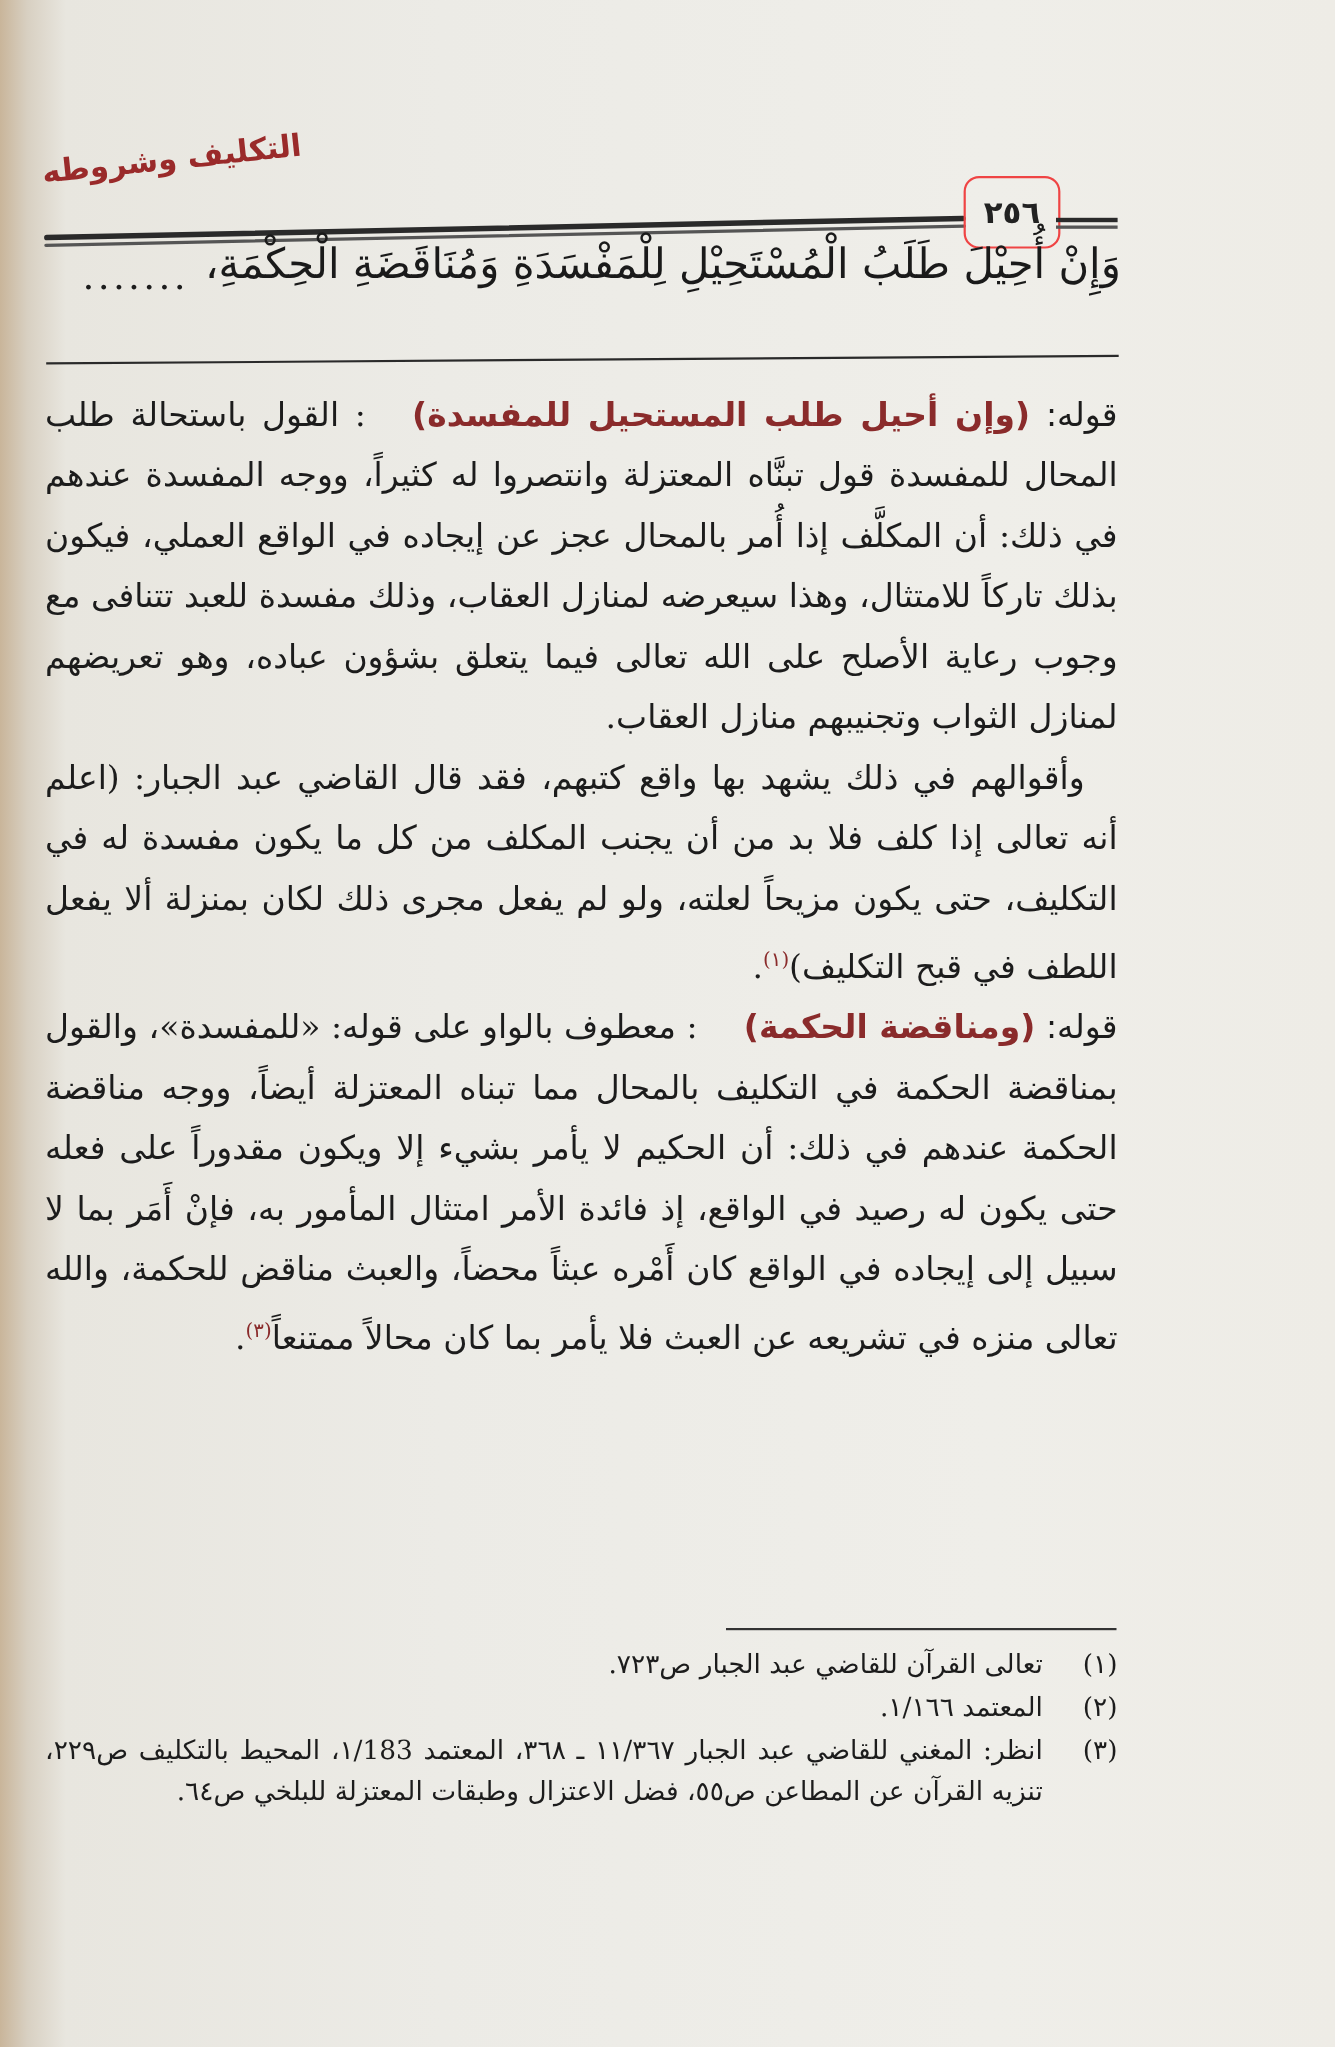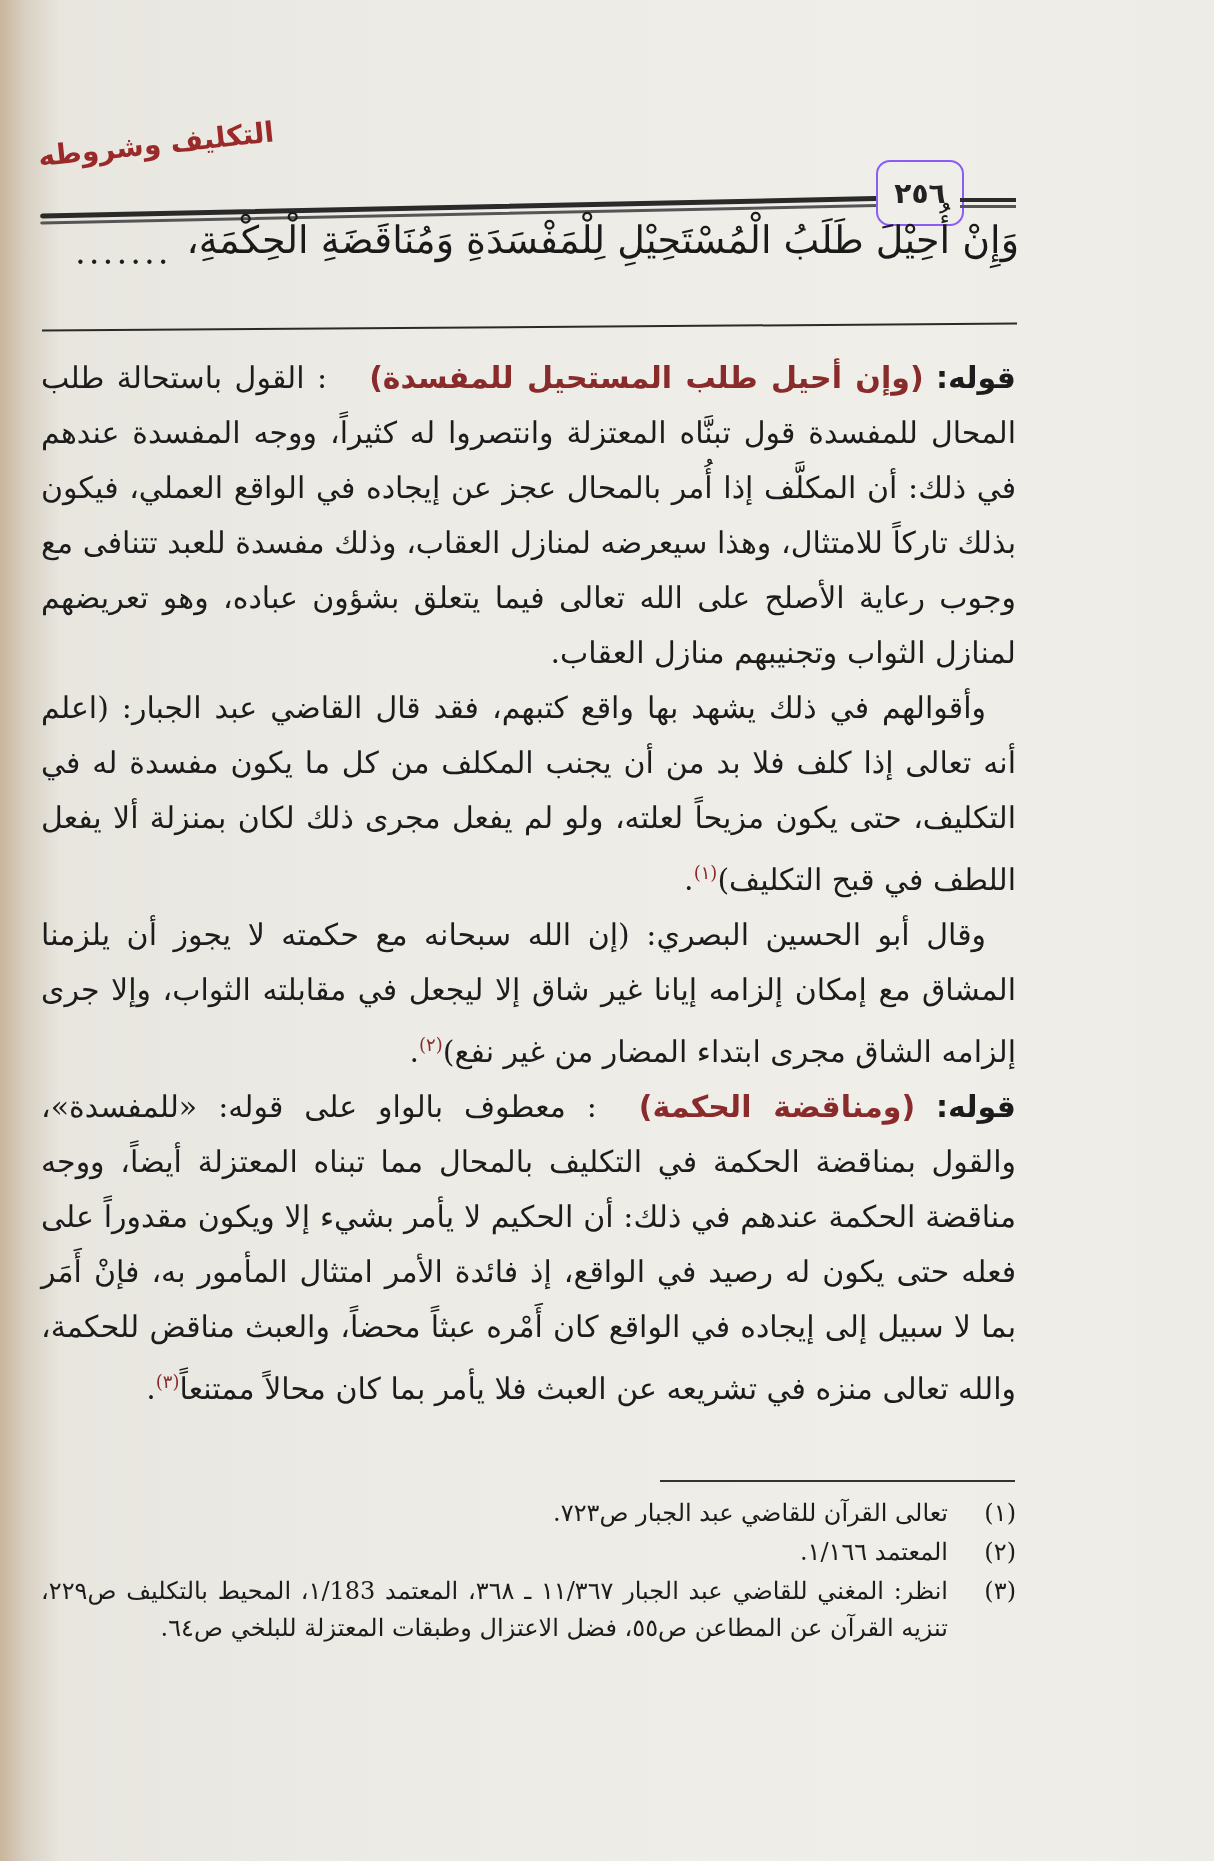--- a/index.html
+++ b/index.html
@@ -53,21 +53,21 @@
       height: 12px;
     }
     .header-rule-right .l1 { position:absolute; left:0; right:0; top:0; height:4px; background:#2a2a2a; }
     .header-rule-right .l2 { position:absolute; left:0; right:0; top:7px; height:3px; background:#555; }
     .page-number {
       position: absolute;
       left: 876px;
       top: 160px;
       width: 84px;
       height: 62px;
-      border: 2px solid #8b5cf6;
+      border: 2px solid #ef4444;
       border-radius: 14px;
       display: flex;
       align-items: center;
       justify-content: center;
       font-family: "DejaVu Sans", sans-serif;
       font-weight: bold;
       font-size: 28px;
       color: #222;
       background: transparent;
     }
@@ -106,21 +106,21 @@
       width: 975px;
       direction: rtl;
       text-align: justify;
       font-size: 30px;
       line-height: 55px;
     }
     .para { margin: 0; text-align-last: right; }
     .para.indent { text-indent: 30px; }
     .kw {
       font-family: "DejaVu Sans", sans-serif;
-      font-weight: bold;
+      font-weight: normal;
       margin-top: 29px;
     }
     .red { color: #8a2b2b; font-family: "DejaVu Sans", sans-serif; font-weight: bold; margin-left: 42px; }
     sup.fn {
       font-size: 18px;
       color: #8a2b2b;
       vertical-align: super;
     }
     .fn-rule {
       position: absolute;
@@ -177,23 +177,20 @@
 
   <div class="top-rule"></div>
 
   <div class="body-text">
     <p class="para">
       <span class="kw">قوله:</span>
       <span class="red">(وإن أحيل طلب المستحيل للمفسدة)</span><span>: القول باستحالة طلب المحال للمفسدة قول تبنَّاه المعتزلة وانتصروا له كثيراً، ووجه المفسدة عندهم في ذلك: أن المكلَّف إذا أُمر بالمحال عجز عن إيجاده في الواقع العملي، فيكون بذلك تاركاً للامتثال، وهذا سيعرضه لمنازل العقاب، وذلك مفسدة للعبد تتنافى مع وجوب رعاية الأصلح على الله تعالى فيما يتعلق بشؤون عباده، وهو تعريضهم لمنازل الثواب وتجنيبهم منازل العقاب.</span>
     </p>
     <p class="para indent">
       <span>وأقوالهم في ذلك يشهد بها واقع كتبهم، فقد قال القاضي عبد الجبار: (اعلم أنه تعالى إذا كلف فلا بد من أن يجنب المكلف من كل ما يكون مفسدة له في التكليف، حتى يكون مزيحاً لعلته، ولو لم يفعل مجرى ذلك لكان بمنزلة ألا يفعل اللطف في قبح التكليف)</span><sup class="fn">(١)</sup><span>.</span>
-    </p>
-    <p class="para indent">
-      <span>وقال أبو الحسين البصري: (إن الله سبحانه مع حكمته لا يجوز أن يلزمنا المشاق مع إمكان إلزامه إيانا غير شاق إلا ليجعل في مقابلته الثواب، وإلا جرى إلزامه الشاق مجرى ابتداء المضار من غير نفع)</span><sup class="fn">(٢)</sup><span>.</span>
     </p>
     <p class="para">
       <span class="kw">قوله:</span>
       <span class="red">(ومناقضة الحكمة)</span><span>: معطوف بالواو على قوله: «للمفسدة»، والقول بمناقضة الحكمة في التكليف بالمحال مما تبناه المعتزلة أيضاً، ووجه مناقضة الحكمة عندهم في ذلك: أن الحكيم لا يأمر بشيء إلا ويكون مقدوراً على فعله حتى يكون له رصيد في الواقع، إذ فائدة الأمر امتثال المأمور به، فإنْ أَمَر بما لا سبيل إلى إيجاده في الواقع كان أَمْره عبثاً محضاً، والعبث مناقض للحكمة، والله تعالى منزه في تشريعه عن العبث فلا يأمر بما كان محالاً ممتنعاً</span><sup class="fn">(٣)</sup><span>.</span>
     </p>
   </div>
 
   <div class="fn-rule"></div>
 
   <div class="footnotes">

